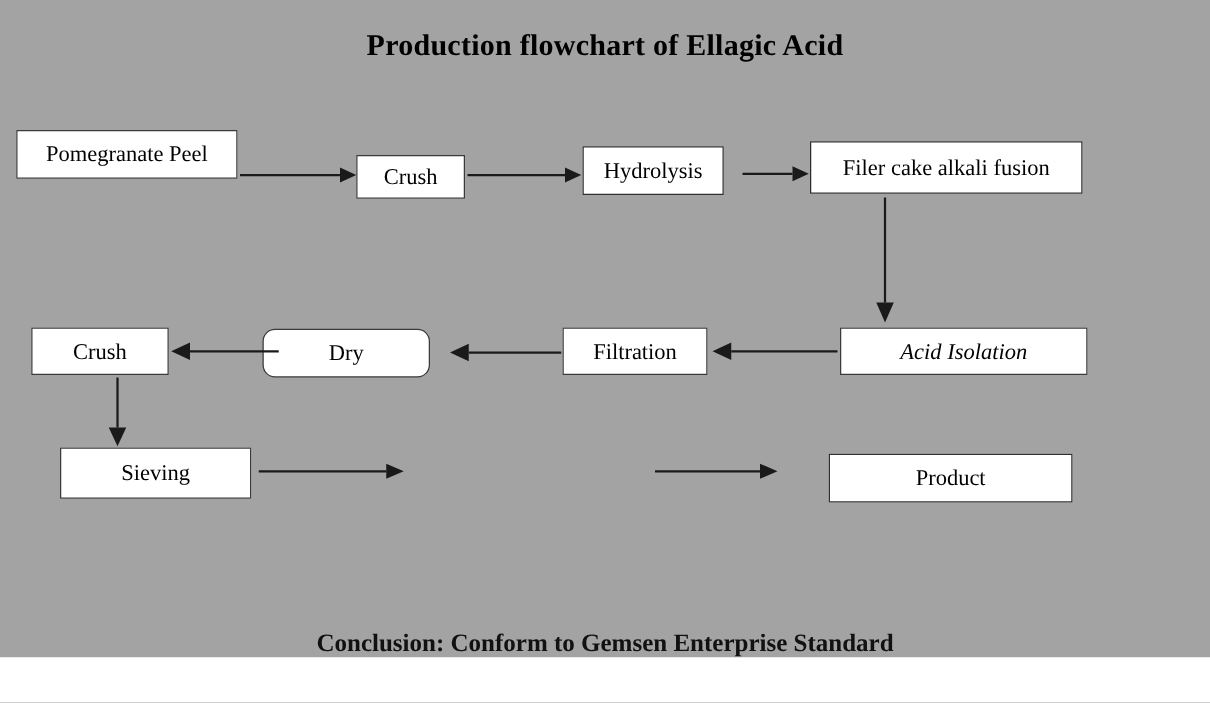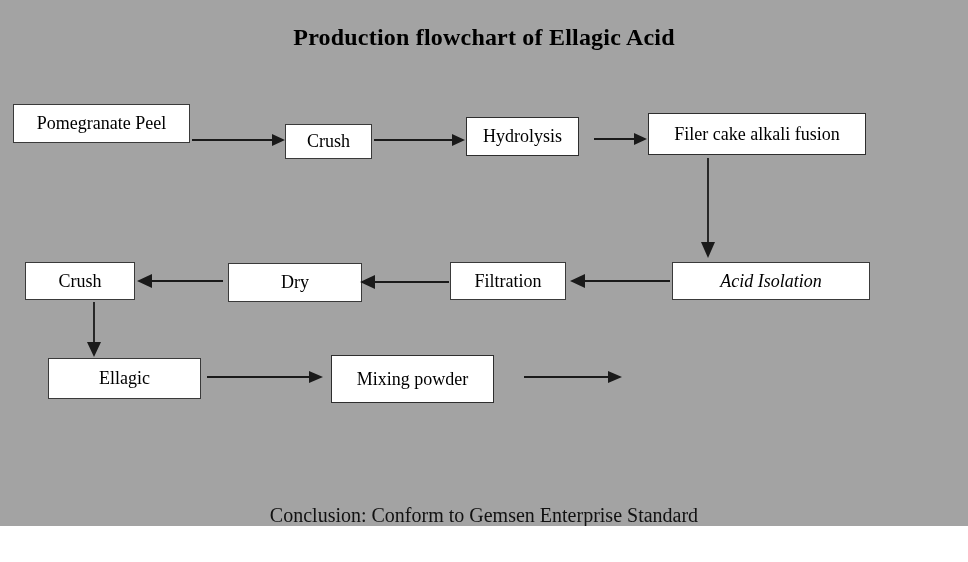--- a/index.html
+++ b/index.html
@@ -54,20 +54,21 @@
   }
   .conclusion {
     position: absolute;
     left: 0;
     top: 504px;
     width: 968px;
     text-align: center;
     font-size: 20px;
     color: #111111;
     font-family: "Liberation Serif", "DejaVu Serif", serif;
+    font-weight: bold;
   }
 </style>
 </head>
 <body>
 
 <div id="canvas">
 
   <div class="title">Production flowchart of Ellagic Acid</div>
 
   <div class="node" style="left:13px; top:104px; width:177px; height:39px;">
@@ -107,21 +108,21 @@
   </svg>
 
   <div class="node" style="left:672px; top:262px; width:198px; height:38px;font-style:italic;">
     <span>Acid Isolation</span>
   </div>
 
   <div class="node" style="left:450px; top:262px; width:116px; height:38px;text-align:right;">
     <span>Filtration</span>
   </div>
 
-  <div class="node" style="left:228px; top:263px; width:134px; height:39px;">
+  <div class="node" style="left:210px; top:263px; width:134px; height:39px;border-radius:10px;">
     <span>Dry</span>
   </div>
 
   <div class="node" style="left:25px; top:262px; width:110px; height:38px;">
     <span>Crush</span>
   </div>
 
   <svg class="conn" style="left:568px; top:266px;" width="104" height="30">
     <line x1="102" y1="15" x2="17" y2="15" stroke="#1a1a1a" stroke-width="1.8"></line>
     <polygon points="17,8 17,22 2,15" fill="#1a1a1a"></polygon>
@@ -136,27 +137,27 @@
     <line x1="88" y1="15" x2="17" y2="15" stroke="#1a1a1a" stroke-width="1.8"></line>
     <polygon points="17,8 17,22 2,15" fill="#1a1a1a"></polygon>
   </svg>
 
   <svg class="conn" style="left:80px; top:300px;" width="30" height="60">
     <line x1="14" y1="2" x2="14" y2="42" stroke="#1a1a1a" stroke-width="1.8"></line>
     <polygon points="7,42 21,42 14,57" fill="#1a1a1a"></polygon>
   </svg>
 
   <div class="node" style="left:48px; top:358px; width:153px; height:41px;">
-    <span>Ellagic</span>
+    <span>Sieving</span>
   </div>
 
-  <div class="node thin" style="left:331px; top:355px; width:163px; height:48px;">
-    <span>Mixing powder</span>
+
+  <div class="node thin" style="left:663px; top:363px; width:195px; height:39px;">
+    <span>Product</span>
   </div>
-
 
   <svg class="conn" style="left:205px; top:363px;" width="122" height="30">
     <line x1="2" y1="14" x2="104" y2="14" stroke="#1a1a1a" stroke-width="1.8"></line>
     <polygon points="104,8 118,14 104,20" fill="#1a1a1a"></polygon>
   </svg>
 
   <svg class="conn" style="left:522px; top:363px;" width="104" height="30">
     <line x1="2" y1="14" x2="86" y2="14" stroke="#1a1a1a" stroke-width="1.8"></line>
     <polygon points="86,8 100,14 86,20" fill="#1a1a1a"></polygon>
   </svg>

